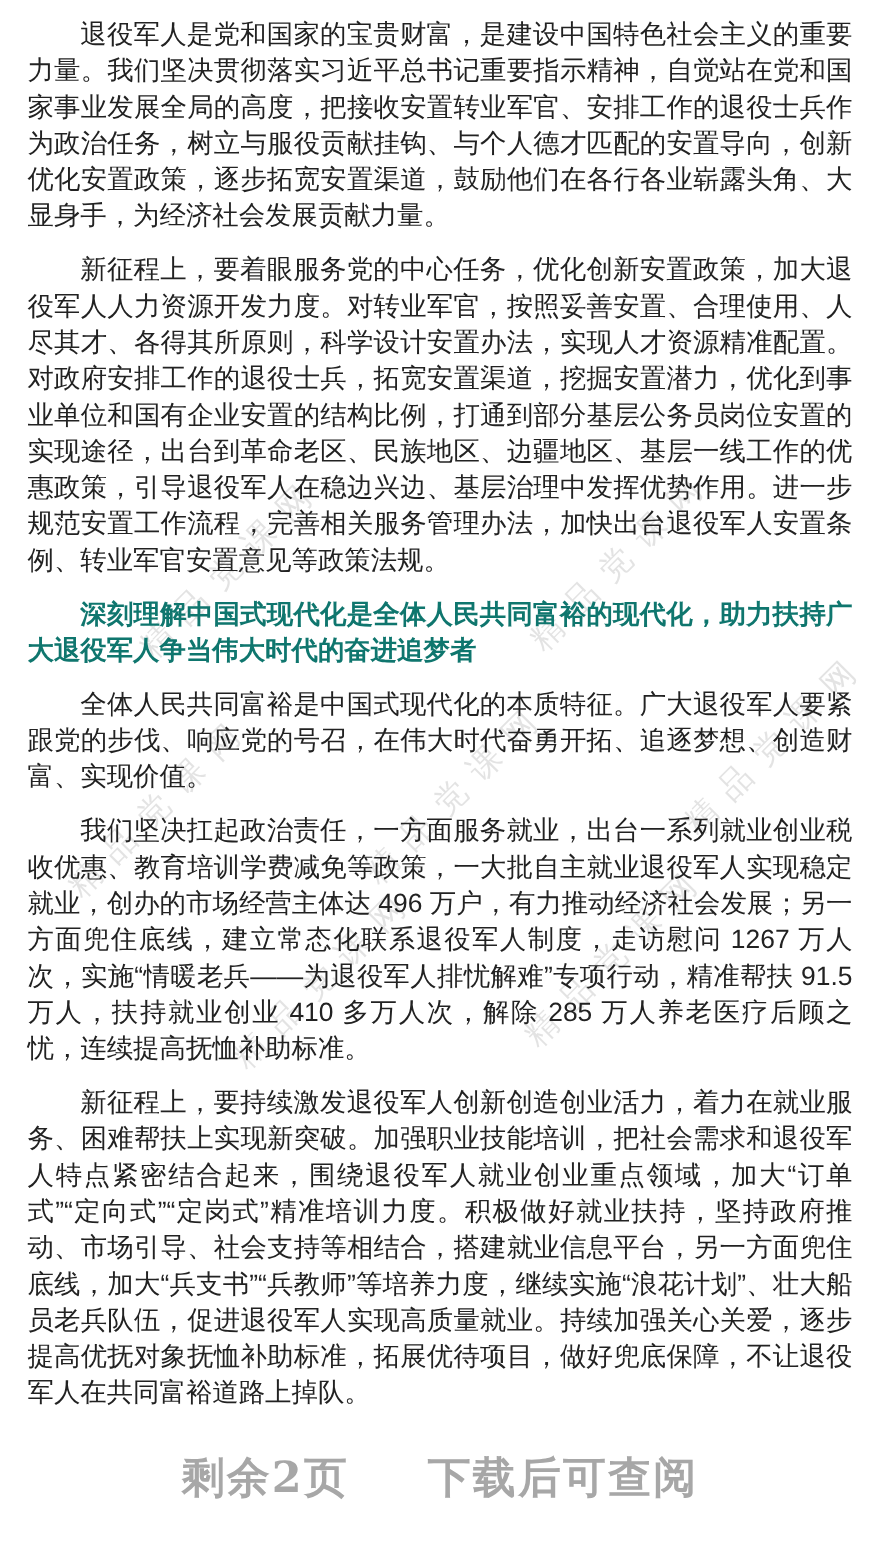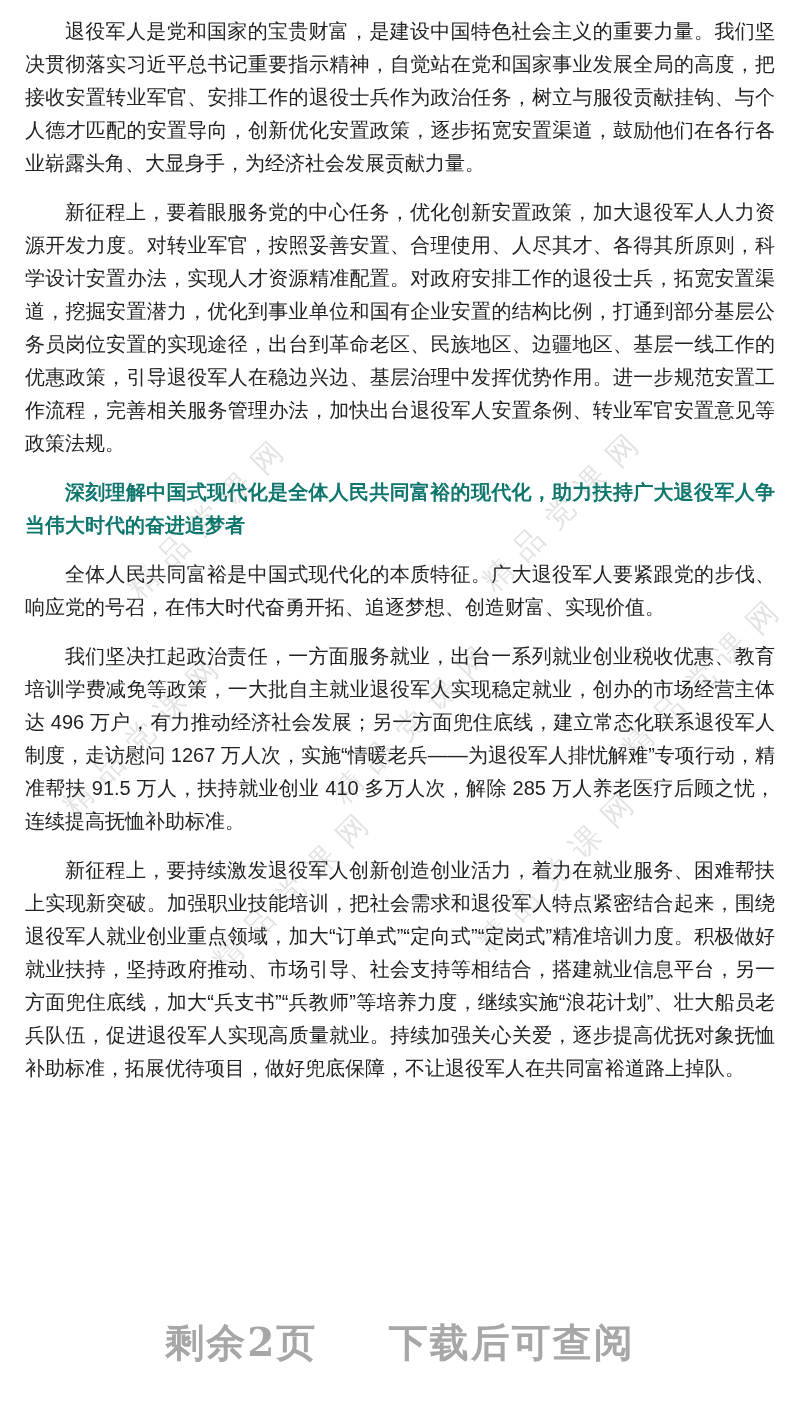--- a/index.html
+++ b/index.html
@@ -42,21 +42,21 @@
   .wm:nth-of-type(7) { left: 450px; top: 848px; }
 
   
   .page-content {
     position: relative;
     z-index: 1;
     padding: 15px 25px 0 25px;
   }
   .page-content p {
     margin: 0 0 16px 0;
-    font-size: 20px;
+    font-size: 24px;
     line-height: 33px;
     text-align: justify;
     text-indent: 2em;
     word-break: break-all;
   }
   .page-content p.heading-para {
     font-weight: bold;
     color: #0f766e;
   }
 

